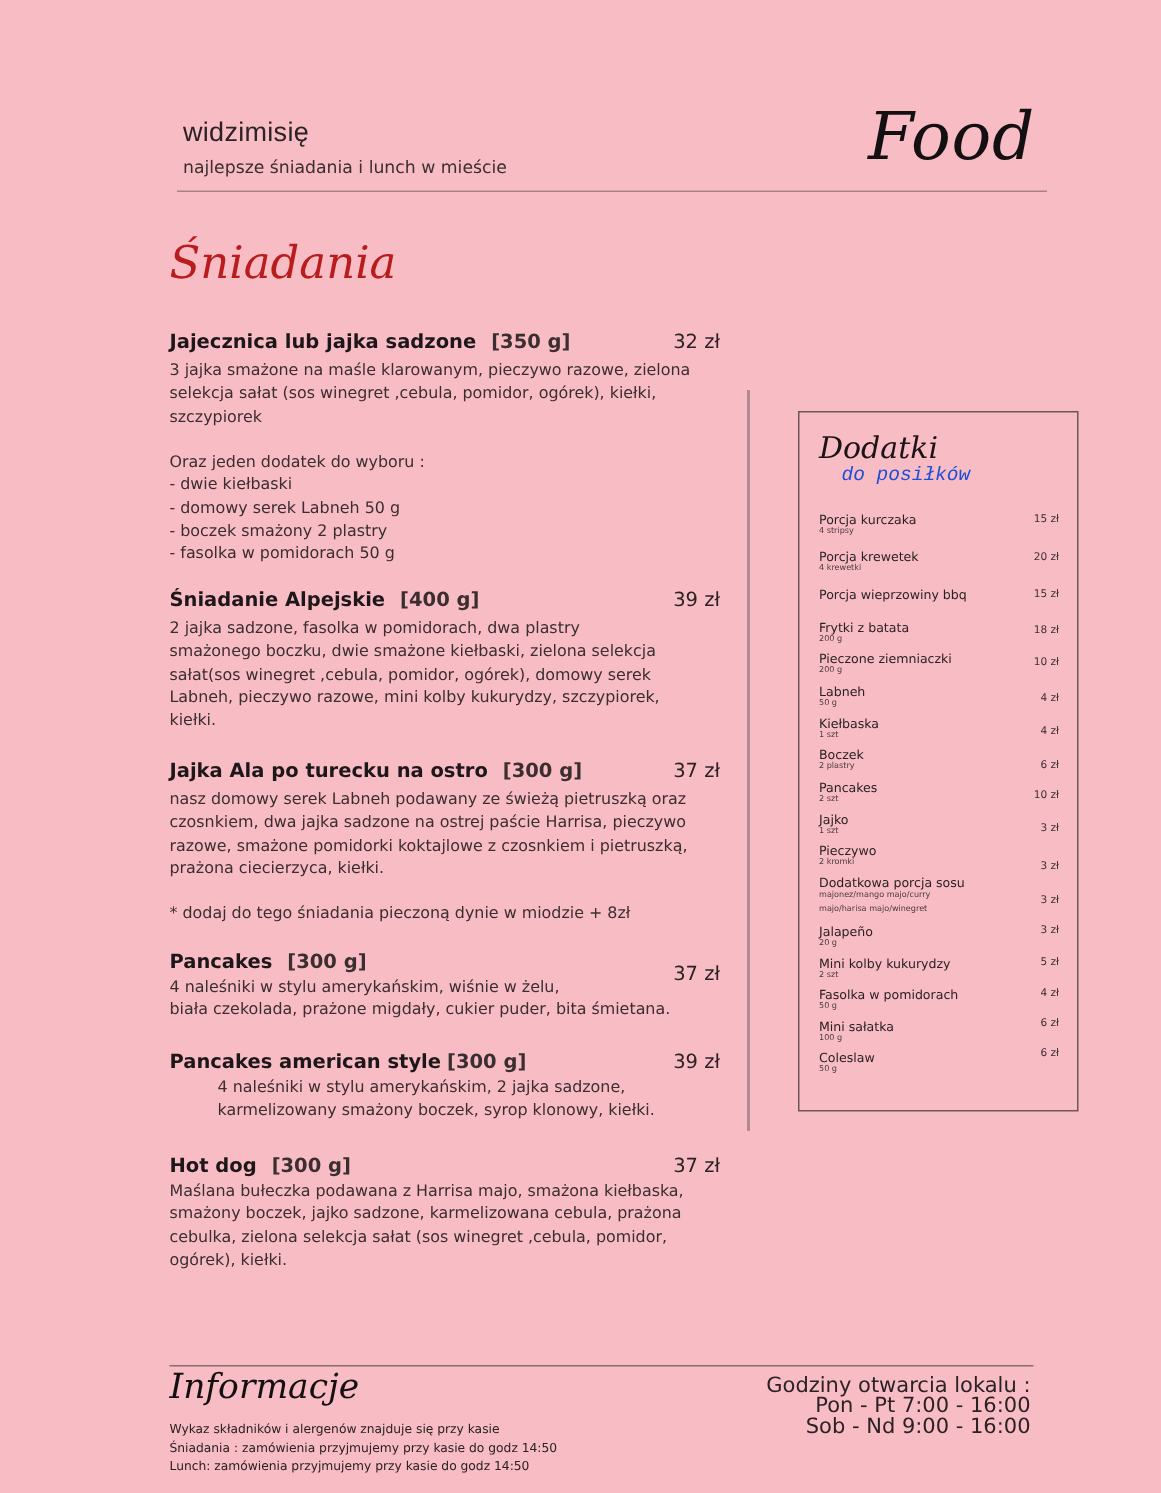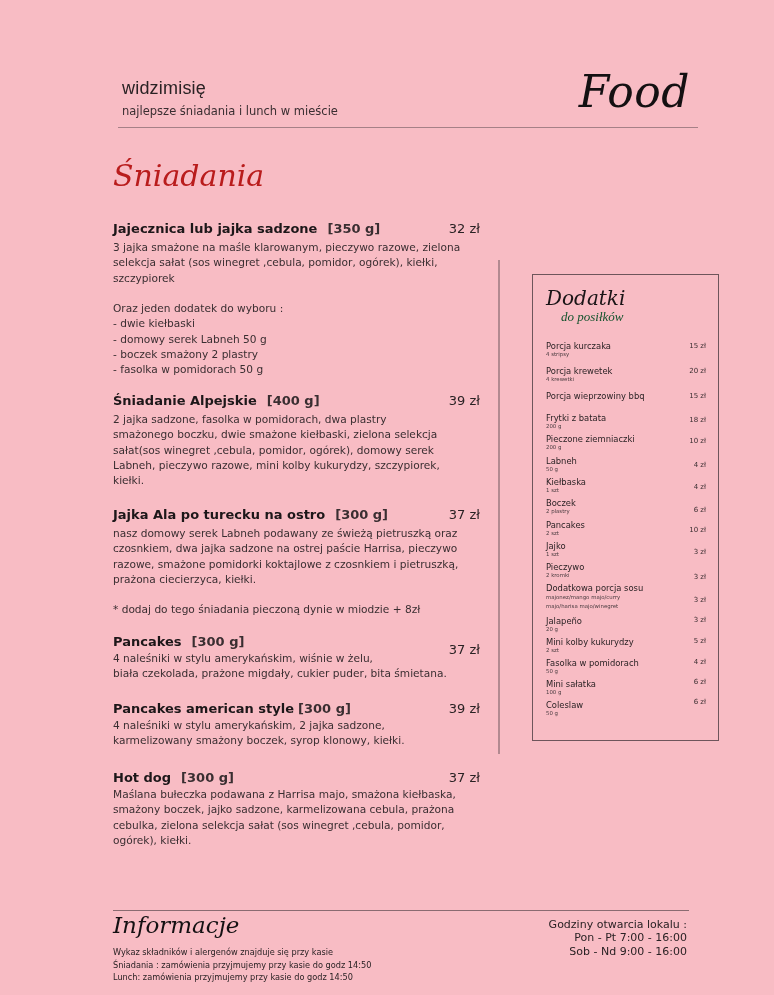--- a/index.html
+++ b/index.html
@@ -28,31 +28,31 @@
     .item-weight { margin-left: 10px; color: #3a2e31; font-weight: 700; }
     .item-weight.tight { margin-left: 4px; }
     .item-price { position: absolute; right: 3px; font-size: 13px; color: #2a2224; }
     .item-desc { font-size: 10.6px; line-height: 15.3px; color: #3a2e31; margin-top: 4px; white-space: pre-line; }
 
     .v-divider { left: 498px; top: 260px; width: 1.5px; height: 494px; background: #b28990; }
 
     
     .side-box { left: 532px; top: 274px; width: 187px; height: 467px; border: 1px solid #6e555b; }
     .side-title { position: absolute; left: 13px; top: 11px; font-family: "DejaVu Serif", serif; font-style: italic; font-size: 20px; color: #1a1416; }
-    .side-subtitle { position: absolute; left: 28px; top: 34px; font-family: Liberation Serif, serif; font-style: italic; font-size: 13px; color: #14532d; }
+    .side-subtitle { position: absolute; left: 28px; top: 34px; font-family: Liberation Mono, monospace; font-style: italic; font-size: 13px; color: #1d4ed8; }
     .addon { position: absolute; left: 13px; width: 160px; }
     .addon-name { font-size: 8.4px; color: #2a2224; line-height: 10px; }
     .addon-note { font-size: 5.4px; color: #4a3c40; line-height: 7px; white-space: pre-line; }
     .addon-price { position: absolute; right: 0; font-size: 7px; color: #3a2e31; }
 
     
     .footer-rule { left: 113px; top: 910px; width: 576px; height: 1px; background: #8a6b71; }
     .info-title { left: 113px; top: 912px; font-family: "DejaVu Serif", serif; font-style: italic; font-size: 23px; color: #141012; }
     .info-lines { left: 113px; top: 946px; font-size: 8.2px; line-height: 12.5px; color: #2a2224; }
-    .hours { right: 87px; top: 918px; text-align: right; font-size: 11px; line-height: 13.3px; color: #2a2224; }
+    .hours { right: 87px; top: 918px; text-align: right; font-size: 14px; line-height: 13.3px; color: #2a2224; }
     .hours .hours-head { margin-right: 0; }
   </style>
 </head>
 <body>
 
 <div class="abs brand">widzimisię</div>
 <div class="abs tagline">najlepsze śniadania i lunch w mieście</div>
 <div class="abs food-title">Food</div>
 <div class="abs header-rule"></div>
 
@@ -111,21 +111,21 @@
   <div class="item-desc" style="margin-top:2px;">4 naleśniki w stylu amerykańskim, wiśnie w żelu,
 biała czekolada, prażone migdały, cukier puder, bita śmietana.</div>
 </div>
 
 <div class="abs item" style="top:701px;">
   <div class="item-head">
     <span class="item-name">Pancakes american style</span>
     <span class="item-weight tight">[300 g]</span>
     <span class="item-price">39 zł</span>
   </div>
-  <div class="item-desc" style="margin-top:2px;">4 naleśniki w stylu amerykańskim, 2 jajka sadzone,
+  <div class="item-desc" style="margin-top:2px;margin-left:32px;">4 naleśniki w stylu amerykańskim, 2 jajka sadzone,
 karmelizowany smażony boczek, syrop klonowy, kiełki.</div>
 </div>
 
 <div class="abs item" style="top:770px;">
   <div class="item-head">
     <span class="item-name">Hot dog</span>
     <span class="item-weight">[300 g]</span>
     <span class="item-price">37 zł</span>
   </div>
   <div class="item-desc" style="margin-top:2px;">Maślana bułeczka podawana z Harrisa majo, smażona kiełbaska,

